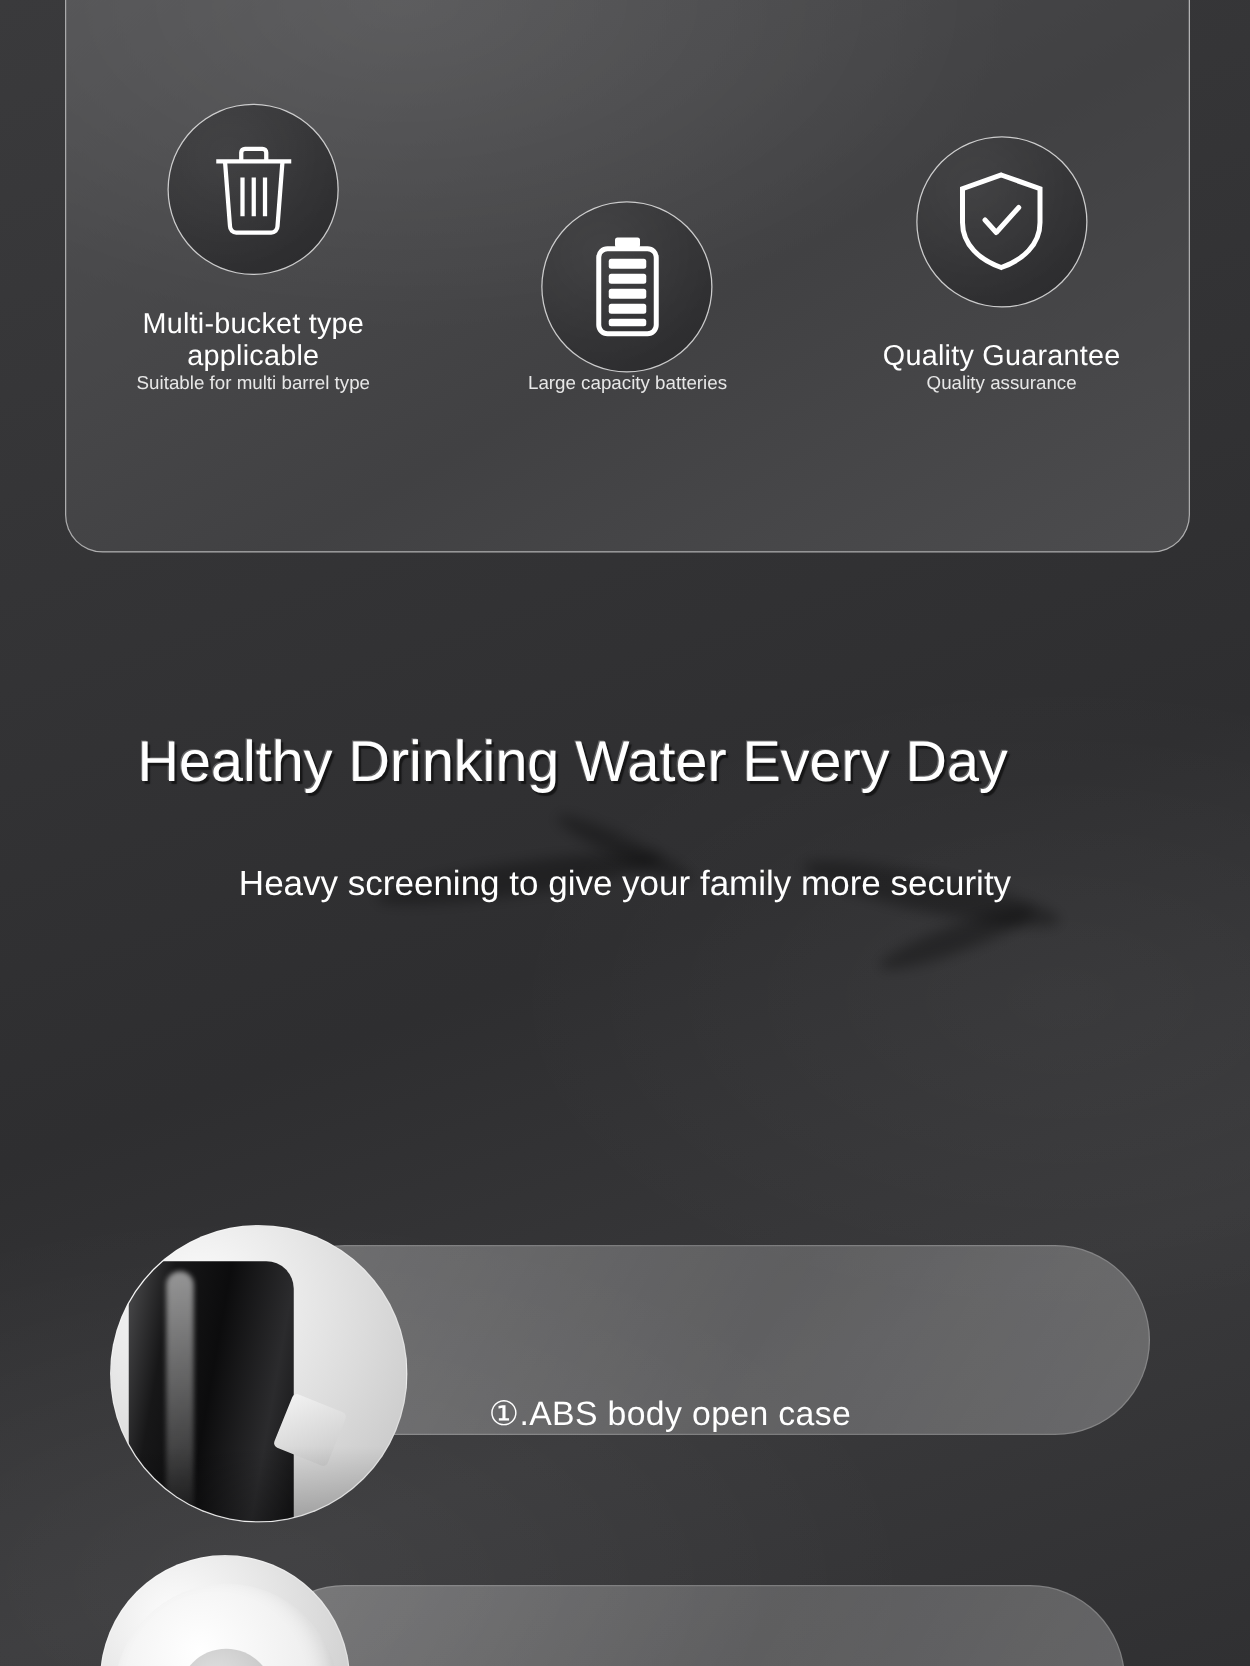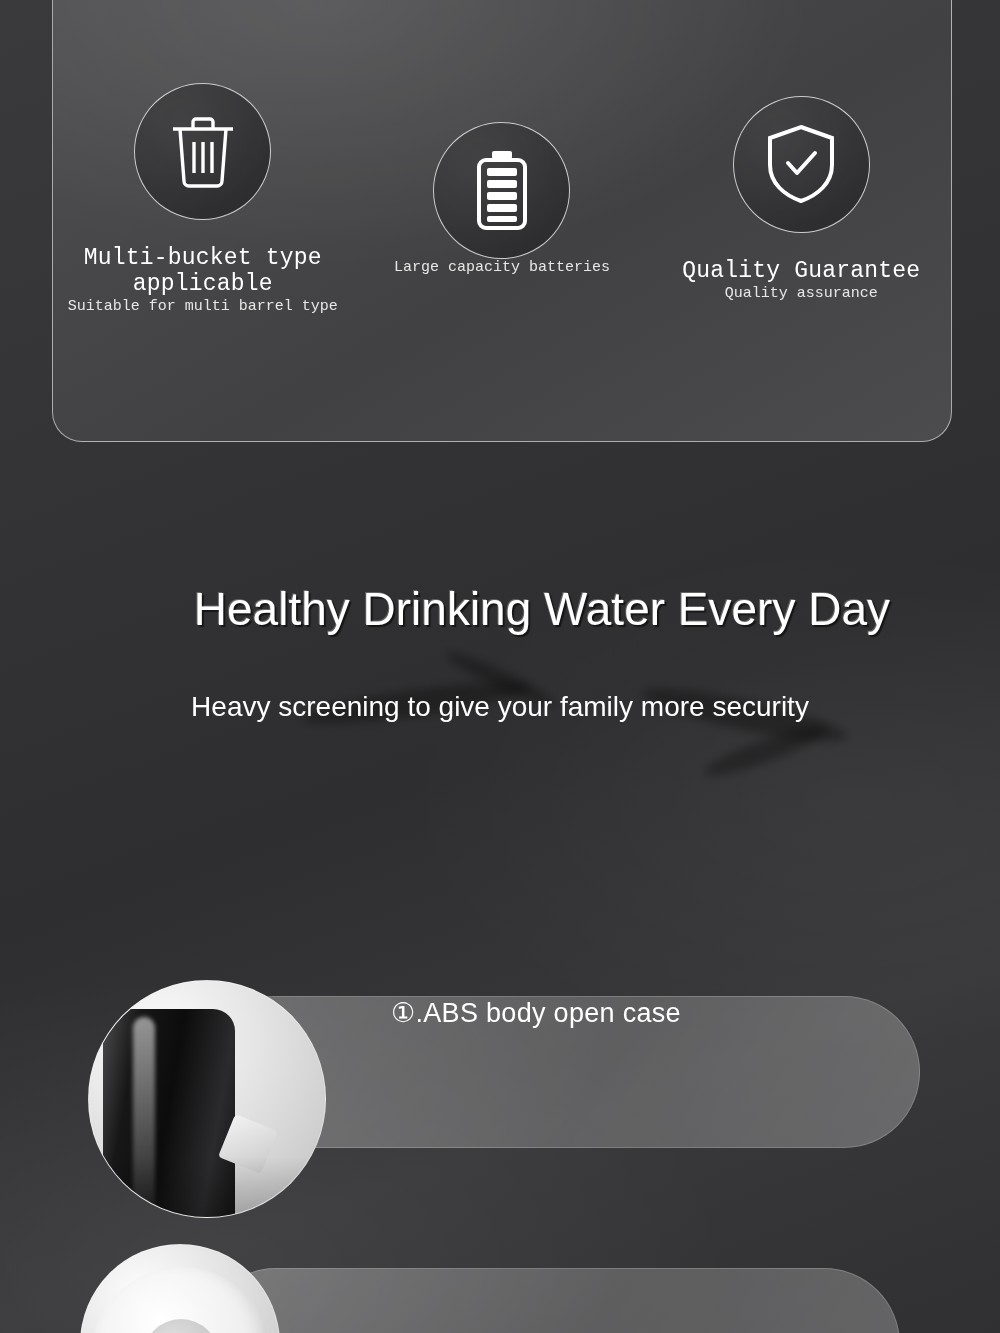--- a/index.html
+++ b/index.html
@@ -36,22 +36,21 @@
   .rows {
     position: absolute;
     left: 0; right: 0;
     top: 150px;
     display: flex;
     flex-direction: column;
     gap: 0px;
   }
   .row {
     display: flex;
-    align-items: center;
-    font-family: Liberation Mono, monospace;
+    align-items: flex-end;
   }
   .cell {
     flex: 1;
     display: flex;
     flex-direction: column;
     align-items: center;
     text-align: center;
   }
 
   .icon-circle {
@@ -98,21 +97,21 @@
     text-shadow: 2px 2px 1px rgba(0,0,0,0.55), -1px -1px 0 rgba(255,255,255,0.25);
     line-height: 1.18;
   }
   .sec-h2 {
     font-size: 46px;
     font-weight: 400;
     color: #ffffff;
     text-shadow: 2px 2px 1px rgba(0,0,0,0.55), -1px -1px 0 rgba(255,255,255,0.25);
     line-height: 1.25;
     padding: 0 110px;
-    text-align: right;
+    text-align: left;
     margin-top: 6px;
   }
   .sec-sub {
     font-size: 28px;
     color: #ffffff;
     margin-top: 52px;
     font-weight: 400;
   }
 
   
@@ -133,21 +132,21 @@
   .mat-pill {
     position: absolute;
     left: 200px;
     top: 0;
     width: 720px;
     height: 152px;
     border-radius: 76px;
     background: linear-gradient(120deg, rgba(255,255,255,0.30), rgba(255,255,255,0.20) 55%, rgba(255,255,255,0.26));
     border: 1px solid rgba(255,255,255,0.18);
     display: flex;
-    align-items: flex-start;
+    align-items: flex-end;
   }
   .mat-label {
     margin-left: 190px;
     font-size: 27px;
     color: #ffffff;
     letter-spacing: 0.3px;
   }
   .mat-photo {
     position: absolute;
     left: 88px;

